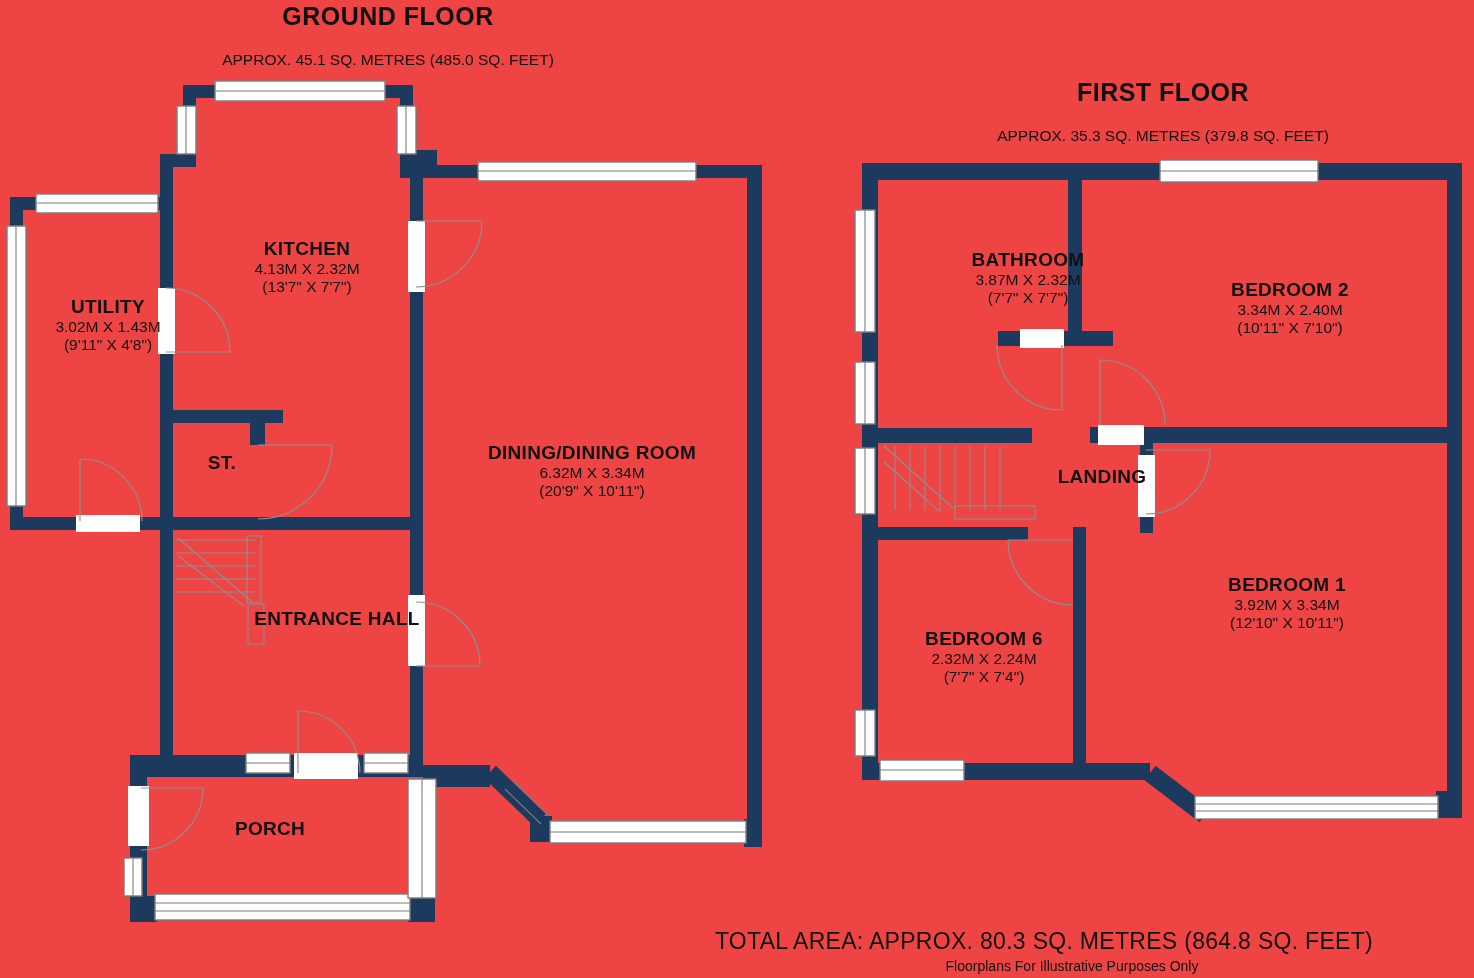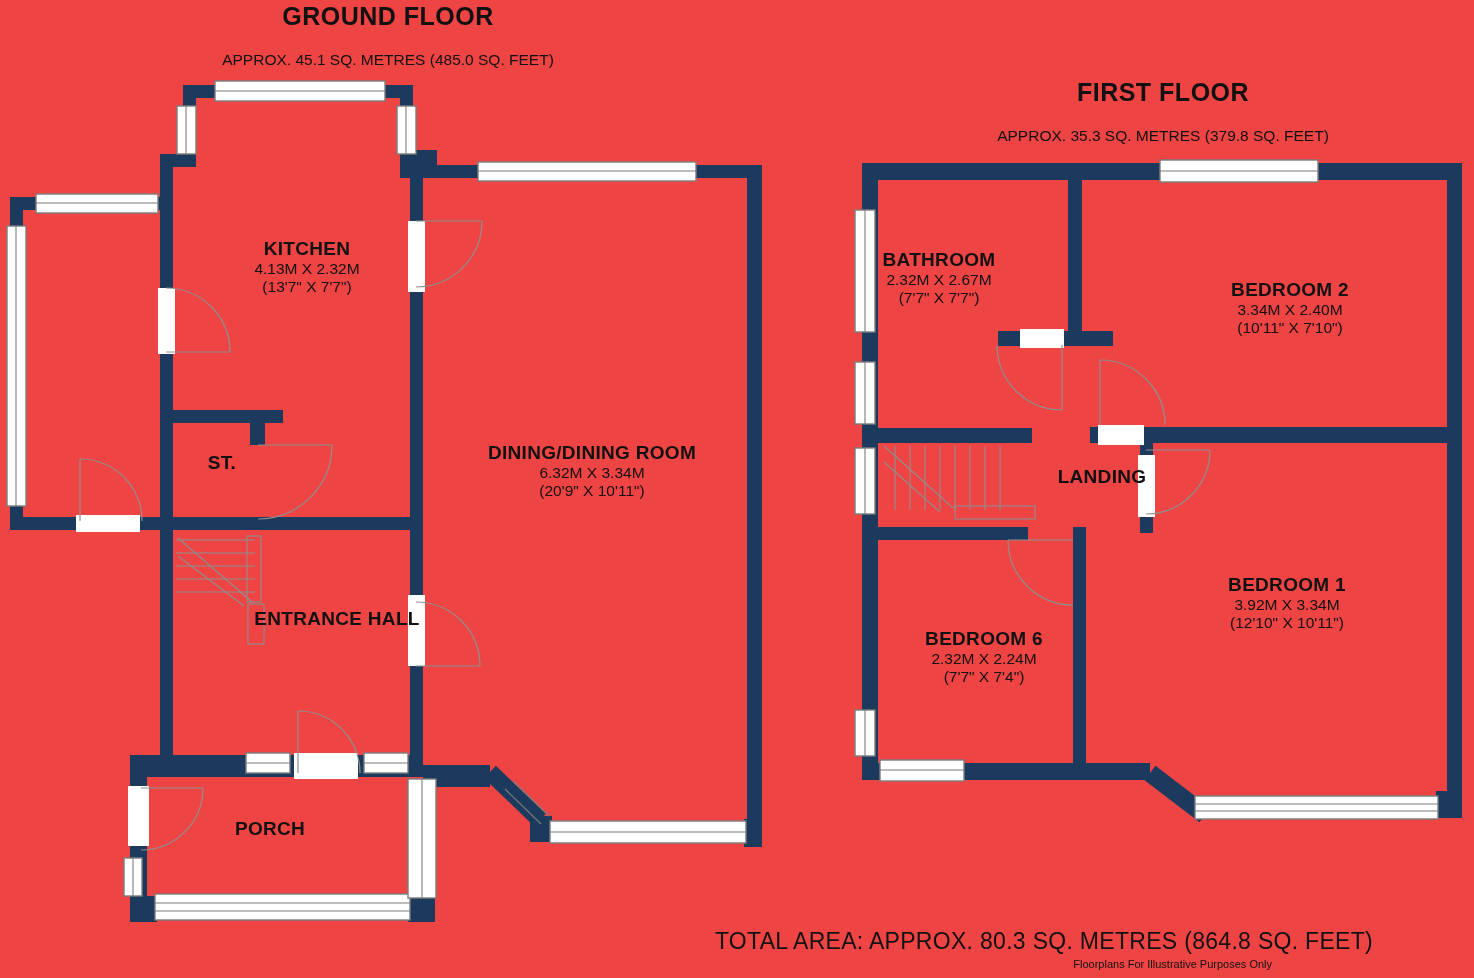--- a/index.html
+++ b/index.html
@@ -13,21 +13,21 @@
   .win{fill:#ffffff;stroke:#7d7d7d;stroke-width:1.4;}
   .winline{stroke:#7d7d7d;stroke-width:1.1;fill:none;}
   .door{stroke:#8f8f8f;stroke-width:1.2;fill:none;}
   .stair{stroke:#8f8f8f;stroke-width:1.1;fill:none;}
   .lbl{position:absolute;transform:translateX(-50%);text-align:center;line-height:1.15;white-space:normal;}
   .floor-title{font-size:25px;font-weight:bold;letter-spacing:0.5px;}
   .floor-sub{font-size:15.5px;margin-top:20px;}
   .rname{font-size:19px;font-weight:bold;letter-spacing:0.3px;}
   .rdim{font-size:15.5px;}
   .total{font-size:23px;letter-spacing:0.3px;}
-  .foot{font-size:11px;text-align:right;}
+  .foot{font-size:14px;}
 </style>
 </head>
 <body>
 
 <div class="canvas">
 
   <svg width="1474" height="978" viewBox="0 0 1474 978">
 
     <g>
       <g>
@@ -222,42 +222,47 @@
     <div class="floor-title">FIRST FLOOR</div>
     <div class="floor-sub">APPROX. 35.3 SQ. METRES (379.8 SQ. FEET)</div>
   </div>
 
   <div class="lbl" style="left:307px;top:238px;width:220px">
     <div class="rname">KITCHEN</div>
     <div class="rdim">4.13M X 2.32M</div>
     <div class="rdim">(13'7" X 7'7")</div>
   </div>
 
+  <div class="lbl" style="left:108px;top:296px;width:200px">
+    <div class="rname">UTILITY</div>
+    <div class="rdim">3.02M X 1.43M</div>
+    <div class="rdim">(9'11" X 4'8")</div>
+  </div>
 
   <div class="lbl" style="left:222px;top:452px;width:90px">
     <div class="rname">ST.</div>
   </div>
 
   <div class="lbl" style="left:592px;top:442px;width:230px">
     <div class="rname">DINING/DINING ROOM</div>
     <div class="rdim">6.32M X 3.34M</div>
     <div class="rdim">(20'9" X 10'11")</div>
   </div>
 
   <div class="lbl" style="left:337px;top:608px;width:170px">
     <div class="rname">ENTRANCE HALL</div>
   </div>
 
   <div class="lbl" style="left:270px;top:818px;width:140px">
     <div class="rname">PORCH</div>
   </div>
 
-  <div class="lbl" style="left:939px;top:249px;width:220px">
+  <div class="lbl" style="left:1028px;top:249px;width:220px">
     <div class="rname">BATHROOM</div>
-    <div class="rdim">2.32M X 2.67M</div>
+    <div class="rdim">3.87M X 2.32M</div>
     <div class="rdim">(7'7" X 7'7")</div>
   </div>
 
   <div class="lbl" style="left:1290px;top:279px;width:230px">
     <div class="rname">BEDROOM 2</div>
     <div class="rdim">3.34M X 2.40M</div>
     <div class="rdim">(10'11" X 7'10")</div>
   </div>
 
   <div class="lbl" style="left:1102px;top:466px;width:160px">

